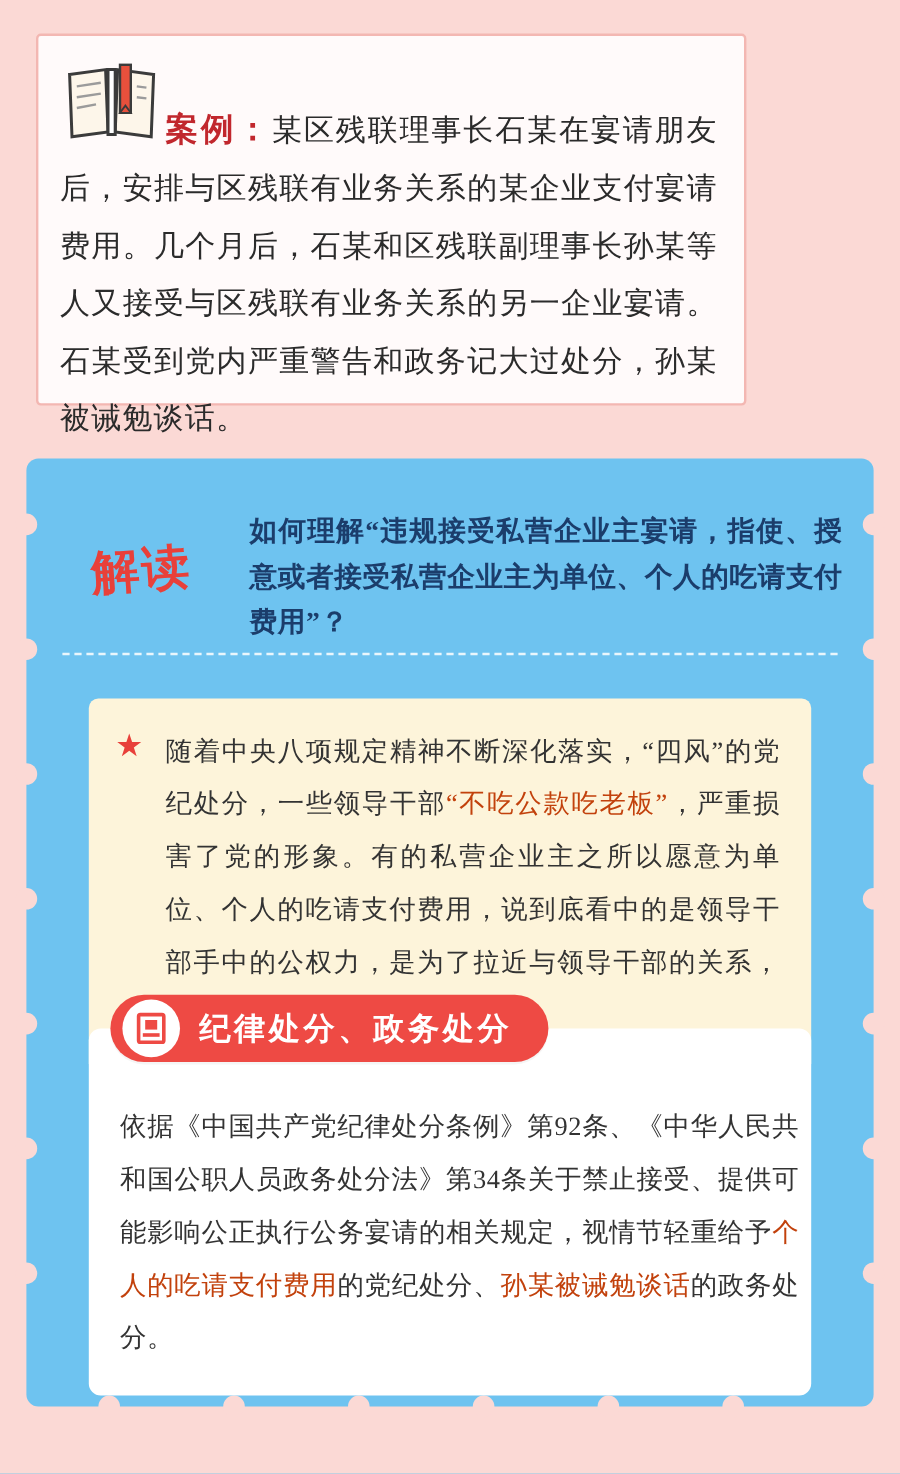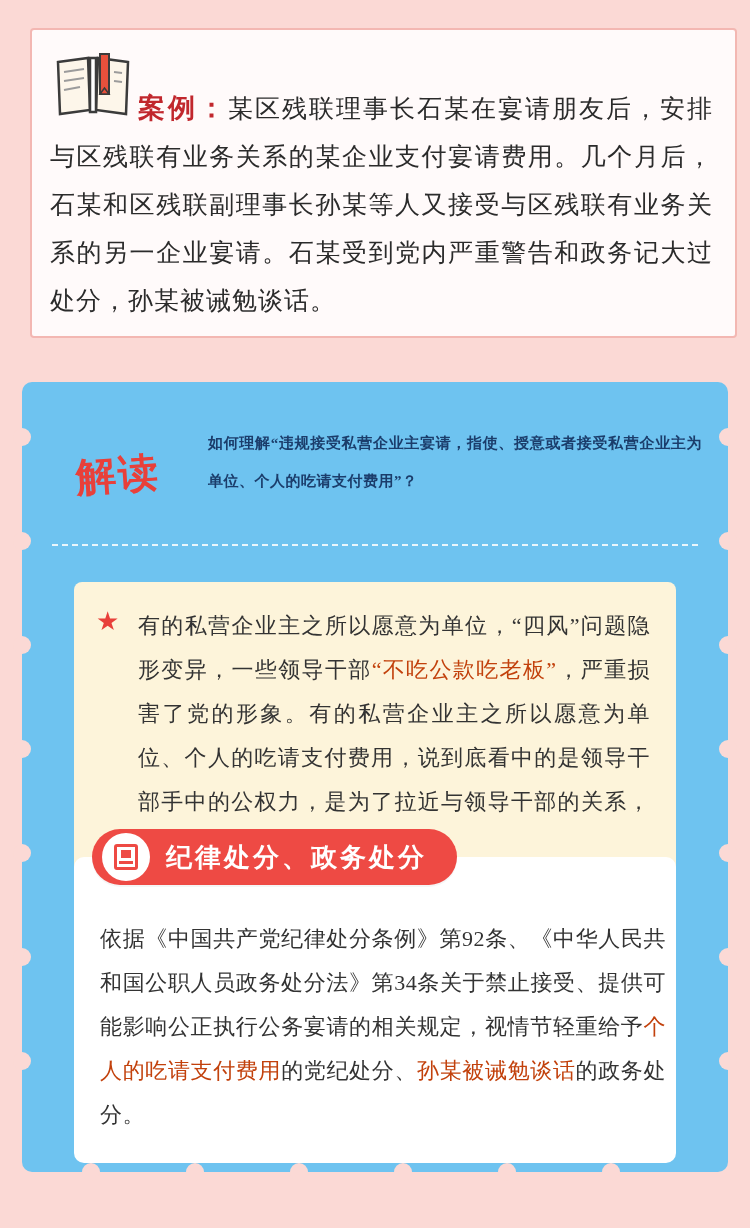--- a/index.html
+++ b/index.html
@@ -11,21 +11,21 @@
     font-family: "Liberation Sans", "DejaVu Sans", sans-serif;
     position: relative;
     overflow: hidden;
   }
 
   
   .case-card {
     position: absolute;
     left: 30px;
     top: 28px;
-    width: 707px;
+    width: 592px;
     height: 310px;
     background: #fffafa;
     border: 2px solid #f3b7b2;
     border-radius: 4px;
   }
   .case-inner {
     position: absolute;
     left: 18px;
     top: 14px;
     right: 18px;
@@ -96,21 +96,21 @@
     color: #e8403a;
     letter-spacing: 2px;
     transform: rotate(-4deg);
   }
   .jiedu-q {
     position: absolute;
     left: 158px;
     top: 0px;
     right: 0px;
     font-family: "Liberation Serif", "DejaVu Serif", serif;
-    font-size: 15px;
+    font-size: 23px;
     font-weight: bold;
     line-height: 38px;
     color: #1b3d6b;
     letter-spacing: 0.5px;
     text-align: justify;
   }
   .dashed-sep {
     position: absolute;
     left: 30px;
     right: 30px;
@@ -271,21 +271,21 @@
 
   <div class="jiedu-head">
     <div class="jiedu-stamp">解读</div>
     <div class="jiedu-q">如何理解“违规接受私营企业主宴请，指使、授意或者接受私营企业主为单位、个人的吃请支付费用”？</div>
   </div>
 
   <div class="dashed-sep"></div>
 
   <div class="cream-box">
     <div class="star">★</div>
-    <div class="cream-text"><span>有的私营企业主之所以愿意为单位，“四风”问题隐形变异，一些领导干部</span><span class="hl">“不吃公款吃老板”</span><span>，严重损害了党的形象。有的私营企业主之所以愿意为单位、个人的吃请支付费用，说到底看中的是领导干部手中的公权力，是为了拉近与领导干部的关系，甚至</span><span class="hl">“围猎”</span><span>领导干部。</span></div>
+    <div class="cream-text"><span>随着中央八项规定精神不断深化落实，“四风”的党纪处分，一些领导干部</span><span class="hl">“不吃公款吃老板”</span><span>，严重损害了党的形象。有的私营企业主之所以愿意为单位、个人的吃请支付费用，说到底看中的是领导干部手中的公权力，是为了拉近与领导干部的关系，甚至</span><span class="hl">“围猎”</span><span>领导干部。</span></div>
   </div>
 
   <div class="white-box">
     <div class="punish-banner">
       <div class="banner-icon">
           <div class="glyph"></div>
         </div>
       <span>纪律处分、政务处分</span>
     </div>
     <div class="white-text"><span>依据《中国共产党纪律处分条例》第92条、《中华人民共和国公职人员政务处分法》第34条关于禁止接受、提供可能影响公正执行公务宴请的相关规定，视情节轻重给予</span><span class="hl">个人的吃请支付费用</span><span>的党纪处分、</span><span class="hl">孙某被诫勉谈话</span><span>的政务处分。</span></div>

